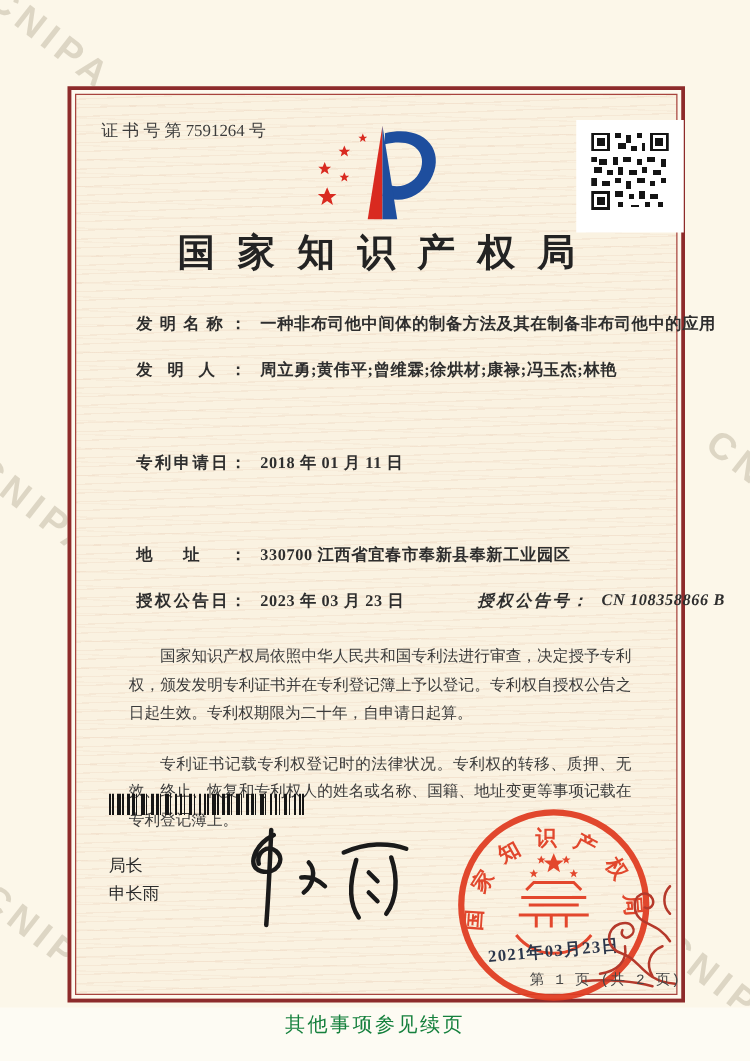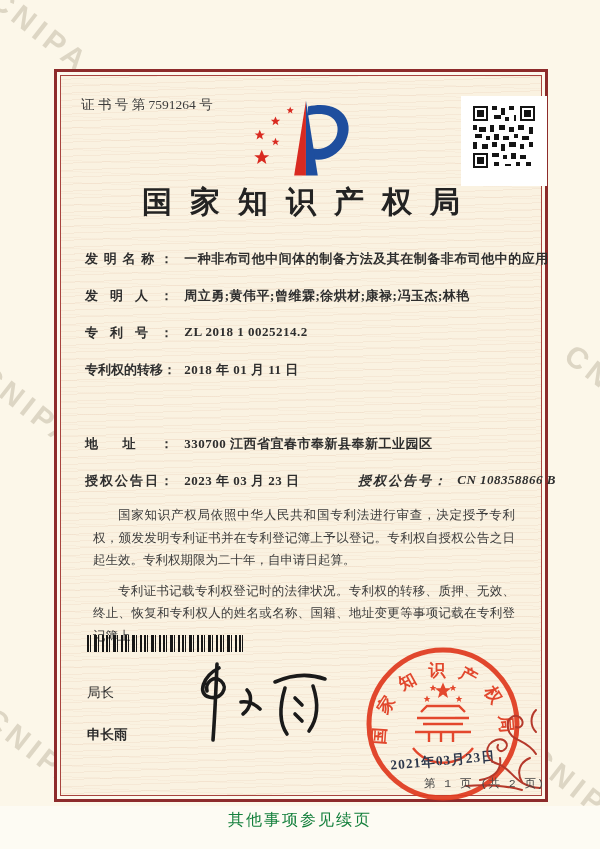--- a/index.html
+++ b/index.html
@@ -36,40 +36,41 @@
   .qr-patch svg{ position:absolute; left:12px; top:10px; }
   .title{
     position:absolute; left:0; top:110px; width:100%; text-align:center;
     font-size:30px; font-weight:700; color:#232323;
     letter-spacing:18px; text-indent:18px; white-space:nowrap;
   }
   .row{ position:absolute; left:28px; width:450px; font-size:13px; font-weight:700; color:#2e2e2e; white-space:nowrap; }
   .flabel{
     display:inline-block; width:88px; text-align:justify; text-align-last:justify;
     vertical-align:top;
+    margin-left:24px;
   }
   .fvalue{ display:inline-block; margin-left:8px; letter-spacing:0.5px; vertical-align:top; }
   .pair2{ position:absolute; left:273px; top:0;font-style:italic; }
   .body-text{
     position:absolute; left:28px; top:424px; width:438px;
     font-size:12.5px; line-height:1.8; color:#3b3b3b; text-align:justify;
   }
-  .body-text p{ margin:8px; text-indent:2em; }
+  .body-text p{ margin:18px; text-indent:2em; }
   .barcode{
     position:absolute; left:30px; top:563px; width:158px; height:17px;
     background:repeating-linear-gradient(90deg,
       #161616 0 2px, transparent 2px 3px,
       #161616 3px 4px, transparent 4px 7px,
       #161616 7px 10px, transparent 10px 11px,
       #161616 11px 12px, transparent 12px 15px,
       #161616 15px 17px, transparent 17px 19px);
   }
   .signer{ position:absolute; left:30px; top:612px; font-family:"Liberation Sans", sans-serif; }
   .signer .s-title{ font-size:13.5px; font-weight:400; color:#2c2c2c; }
-  .signer .s-name{ font-size:13.5px; font-weight:700; color:#2c2c2c; margin-top:24px; }
+  .signer .s-name{ font-size:13.5px; font-weight:400; color:#2c2c2c; margin-top:4px; }
   .signature{ position:absolute; left:126px; top:584px; }
   .seal{ position:absolute; left:306px; top:572px; width:160px; height:160px; opacity:0.93; }
   .seal-date{
     position:absolute; left:-8px; top:108px; width:176px; text-align:center;
     transform:rotate(-5deg); font-size:13.5px; font-weight:700; color:#1d2940;
     letter-spacing:1px; white-space:nowrap;
   }
   .ornament{ position:absolute; right:3px; bottom:3px; }
   .footer-page{
     position:absolute; left:0; top:704px; width:100%; text-align:right;
@@ -167,26 +168,22 @@
     <div class="title">国家知识产权局</div>
 
     <div class="row" style="top:178px">
       <span class="flabel">发明名称：</span>
       <span class="fvalue">一种非布司他中间体的制备方法及其在制备非布司他中的应用</span>
     </div>
     <div class="row" style="top:215px">
       <span class="flabel">发明人：</span>
       <span class="fvalue">周立勇;黄伟平;曾维霖;徐烘材;康禄;冯玉杰;林艳</span>
     </div>
-    <div class="row" style="top:252px">
-      <span class="flabel">专利号：</span>
-      <span class="fvalue">ZL 2018 1 0025214.2</span>
-    </div>
     <div class="row" style="top:289px">
-      <span class="flabel">专利权的转移：</span>
+      <span class="flabel">专利申请日：</span>
       <span class="fvalue">2018 年 01 月 11 日</span>
     </div>
     <div class="row" style="top:363px">
       <span class="flabel">地址：</span>
       <span class="fvalue">330700 江西省宜春市奉新县奉新工业园区</span>
     </div>
     <div class="row" style="top:400px">
       <span class="flabel">授权公告日：</span>
       <span class="fvalue">2023 年 03 月 23 日</span>
       <span class="pair2">

